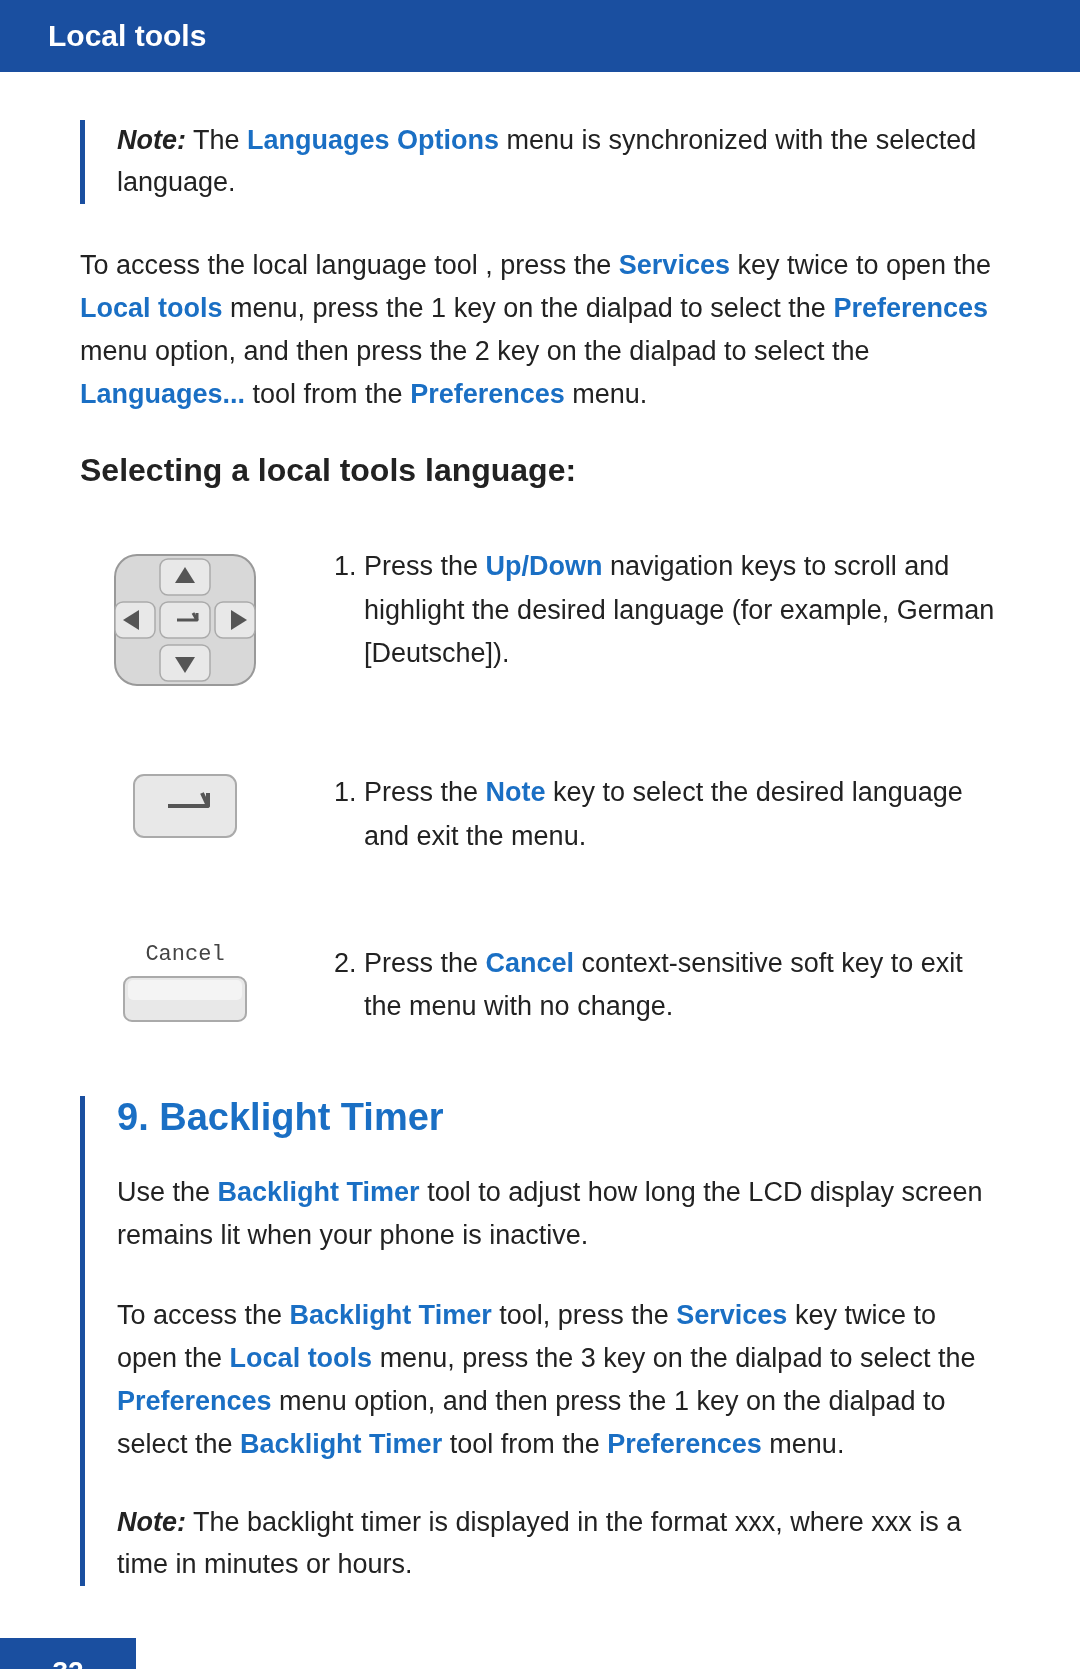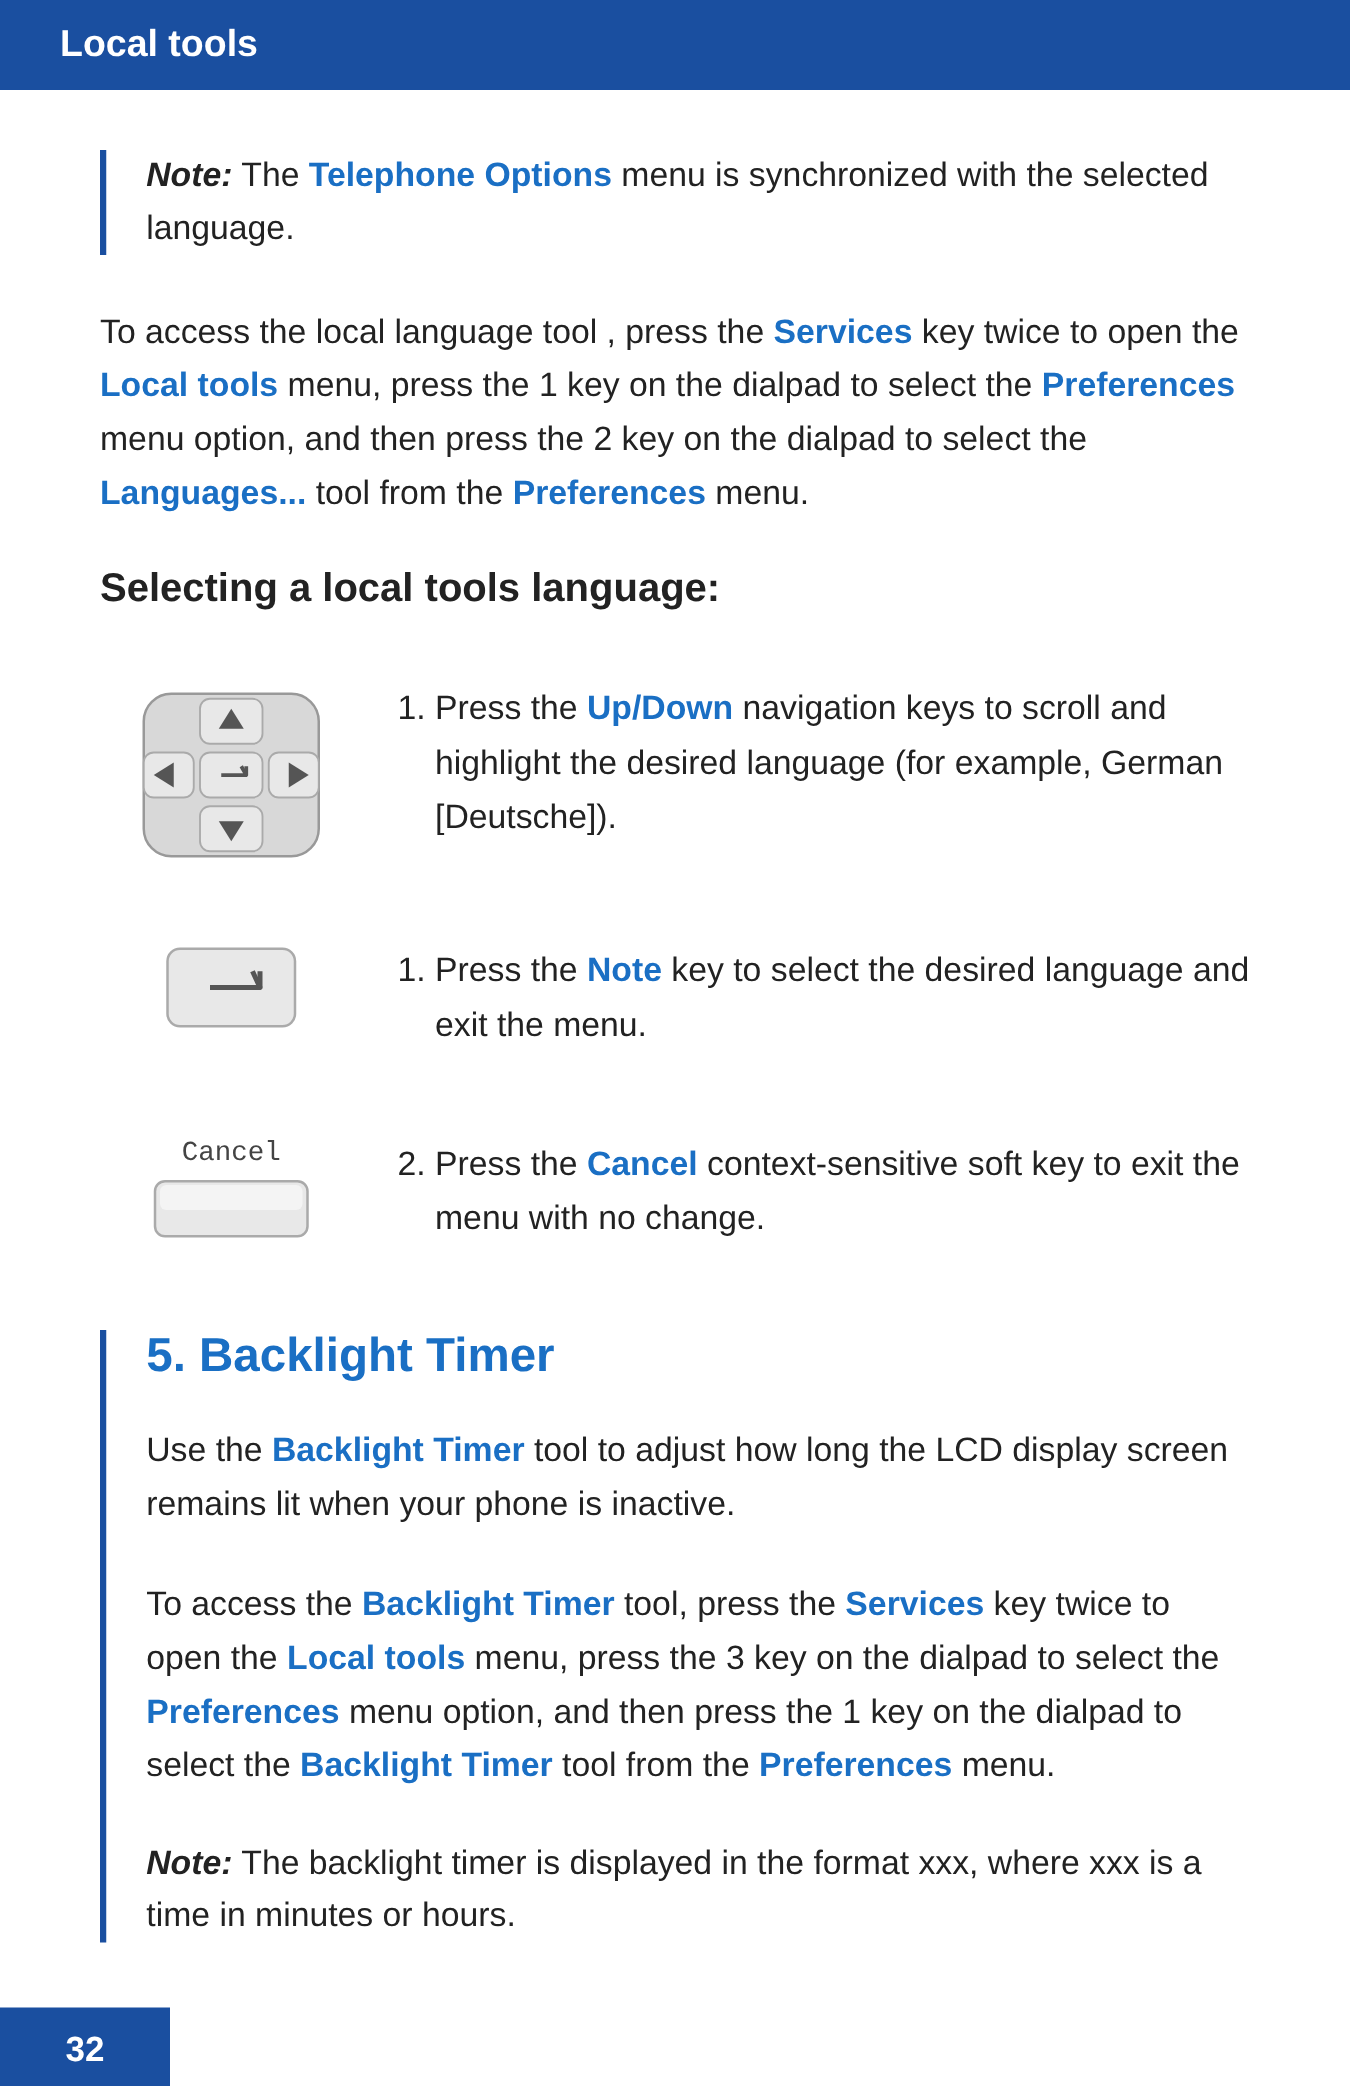--- a/index.html
+++ b/index.html
@@ -64,21 +64,21 @@
 
     .subheading {
       font-weight: bold;
       font-size: 32px;
       margin-bottom: 36px;
     }
 
     .instruction-grid {
       display: grid;
       grid-template-columns: 220px 1fr;
-      gap: 0;
+      gap: 16px;
       margin-bottom: 20px;
     }
 
     .instruction-image {
       display: flex;
       align-items: flex-start;
       justify-content: center;
       padding: 20px 20px 40px 10px;
     }
 
@@ -157,21 +157,21 @@
 <body>
 
 <div class="header-bar">
   <span class="header-title">Local tools</span>
 </div>
 
 <div class="content-area">
 
   <div class="left-bar-section">
     <div class="note-block">
-      <span class="note-bold">Note:</span><span> The </span><span class="blue-link">Telephone Options</span><span> menu is synchronized with the selected language.</span>
+      <span class="note-bold">Note:</span><span> The </span><span class="blue-link">Languages Options</span><span> menu is synchronized with the selected language.</span>
     </div>
   </div>
 
   <div class="body-text">
     <span>To access the local language tool , press the </span><span class="blue-link">Services</span><span> key twice to open the </span><span class="blue-link">Local tools</span><span> menu, press the 1 key on the dialpad to select the </span><span class="blue-link">Preferences</span><span> menu option, and then press the 2 key on the dialpad to select the </span><span class="blue-link">Languages...</span><span> tool from the </span><span class="blue-link">Preferences</span><span> menu.</span>
   </div>
 
   <div class="subheading">Selecting a local tools language:</div>
 
   <div class="instruction-grid">
@@ -237,21 +237,21 @@
       <ol start="2">
         <li>
           <span>Press the </span><span class="blue-link">Cancel</span><span> context-sensitive soft key to exit the menu with no change.</span>
         </li>
       </ol>
     </div>
 
   </div>
 
   <div class="left-bar-section">
-    <div class="section-heading">5. Backlight Timer</div>
+    <div class="section-heading">9. Backlight Timer</div>
 
     <div class="body-text">
       <span>Use the </span><span class="blue-link">Backlight Timer</span><span> tool to adjust how long the LCD display screen remains lit when your phone is inactive.</span>
     </div>
 
     <div class="body-text">
       <span>To access the </span><span class="blue-link">Backlight Timer</span><span> tool, press the </span><span class="blue-link">Services</span><span> key twice to open the </span><span class="blue-link">Local tools</span><span> menu, press the 3 key on the dialpad to select the </span><span class="blue-link">Preferences</span><span> menu option, and then press the 1 key on the dialpad to select the </span><span class="blue-link">Backlight Timer</span><span> tool from the </span><span class="blue-link">Preferences</span><span> menu.</span>
     </div>
 
     <div class="note-block">

